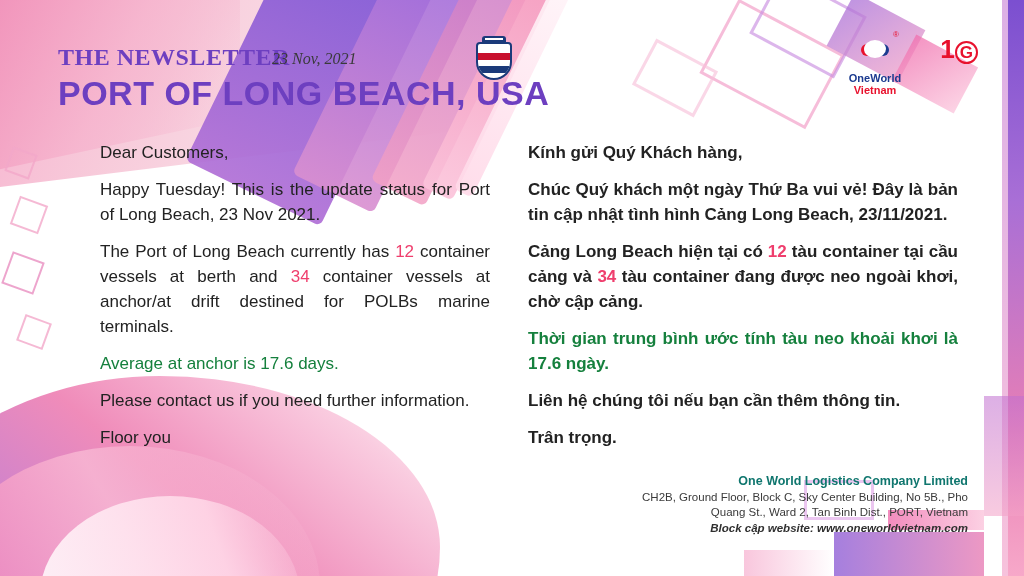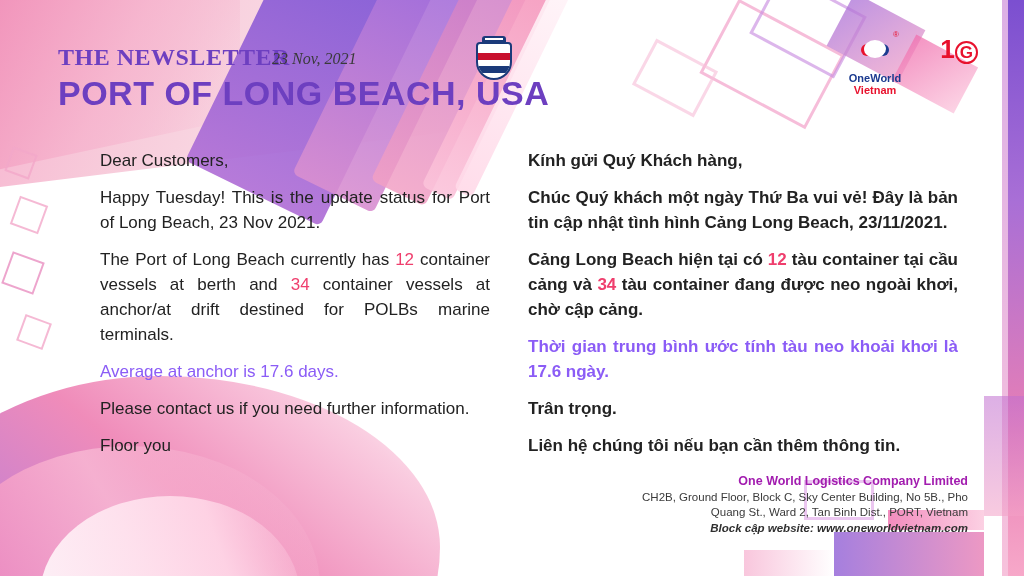--- a/index.html
+++ b/index.html
@@ -158,32 +158,32 @@
   .g1-logo .one { color: #e8112d; }
   .g1-logo .g { color: #e8112d; border: 2px solid #e8112d; border-radius: 50%; padding: 0 3px; font-size: 17px; }
 
   
   .content { position: absolute; left: 0; top: 140px; width: 1024px; height: 400px; }
   .col { position: absolute; top: 0; }
   .col-left { left: 100px; width: 390px; }
   .col-right { left: 528px; width: 430px; font-weight: bold; }
   .para {
     font-size: 17px; line-height: 25px; color: #222222;
-    margin: 8px 0 12px 0; text-align: justify;
+    margin: 0 0 12px 0; text-align: justify;
   }
   .para.noj { text-align: left; }
   .num { color: #ef3e6d; }
-  .para.hl-line { color: #8b5cf6; }
+  .para.hl-line { color: #15803d; }
 
   
   .footer {
     position: absolute; right: 56px; bottom: 42px; width: 460px;
     text-align: right; color: #4a4a4a;
   }
-  .footer .f-company { font-weight: bold; font-size: 12.5px; color: #a21caf; }
+  .footer .f-company { font-weight: bold; font-size: 12.5px; color: #0f766e; }
   .footer .f-addr { font-size: 11.5px; line-height: 15px; color: #3a3a3a; margin-top: 2px; }
   .footer .f-web { font-weight: bold; font-style: italic; font-size: 11.5px; color: #2f2f2f; margin-top: 2px; }
 </style>
 </head>
 <body>
 
 <div id="page">
 
   <div class="deco tl-wash"></div>
   <div class="deco tl-wash2"></div>
@@ -260,22 +260,22 @@
       <p class="para hl-line noj">Average at anchor is 17.6 days.</p>
       <p class="para">Please contact us if you need further information.</p>
       <p class="para noj">Floor you</p>
     </div>
 
     <div class="col col-right">
       <p class="para noj">Kính gửi Quý Khách hàng,</p>
       <p class="para">Chúc Quý khách một ngày Thứ Ba vui vẻ! Đây là bản tin cập nhật tình hình Cảng Long Beach, 23/11/2021.</p>
       <p class="para"><span>Cảng Long Beach hiện tại có </span><span class="num">12</span><span> tàu container tại cầu cảng và </span><span class="num">34</span><span> tàu container đang được neo ngoài khơi, chờ cập cảng.</span></p>
       <p class="para hl-line">Thời gian trung bình ước tính tàu neo khoải khơi là 17.6 ngày.</p>
+      <p class="para noj">Liên hệ chúng tôi nếu bạn cần thêm thông tin.</p>
       <p class="para noj">Trân trọng.</p>
-      <p class="para noj">Liên hệ chúng tôi nếu bạn cần thêm thông tin.</p>
     </div>
 
   </div>
 
   <div class="footer">
     <div class="f-company">One World Logistics Company Limited</div>
     <div class="f-addr">
       <span>CH2B, Ground Floor, Block C, Sky Center Building, No 5B., Pho</span><br>
       <span>Quang St., Ward 2, Tan Binh Dist., PORT, Vietnam</span>
     </div>

